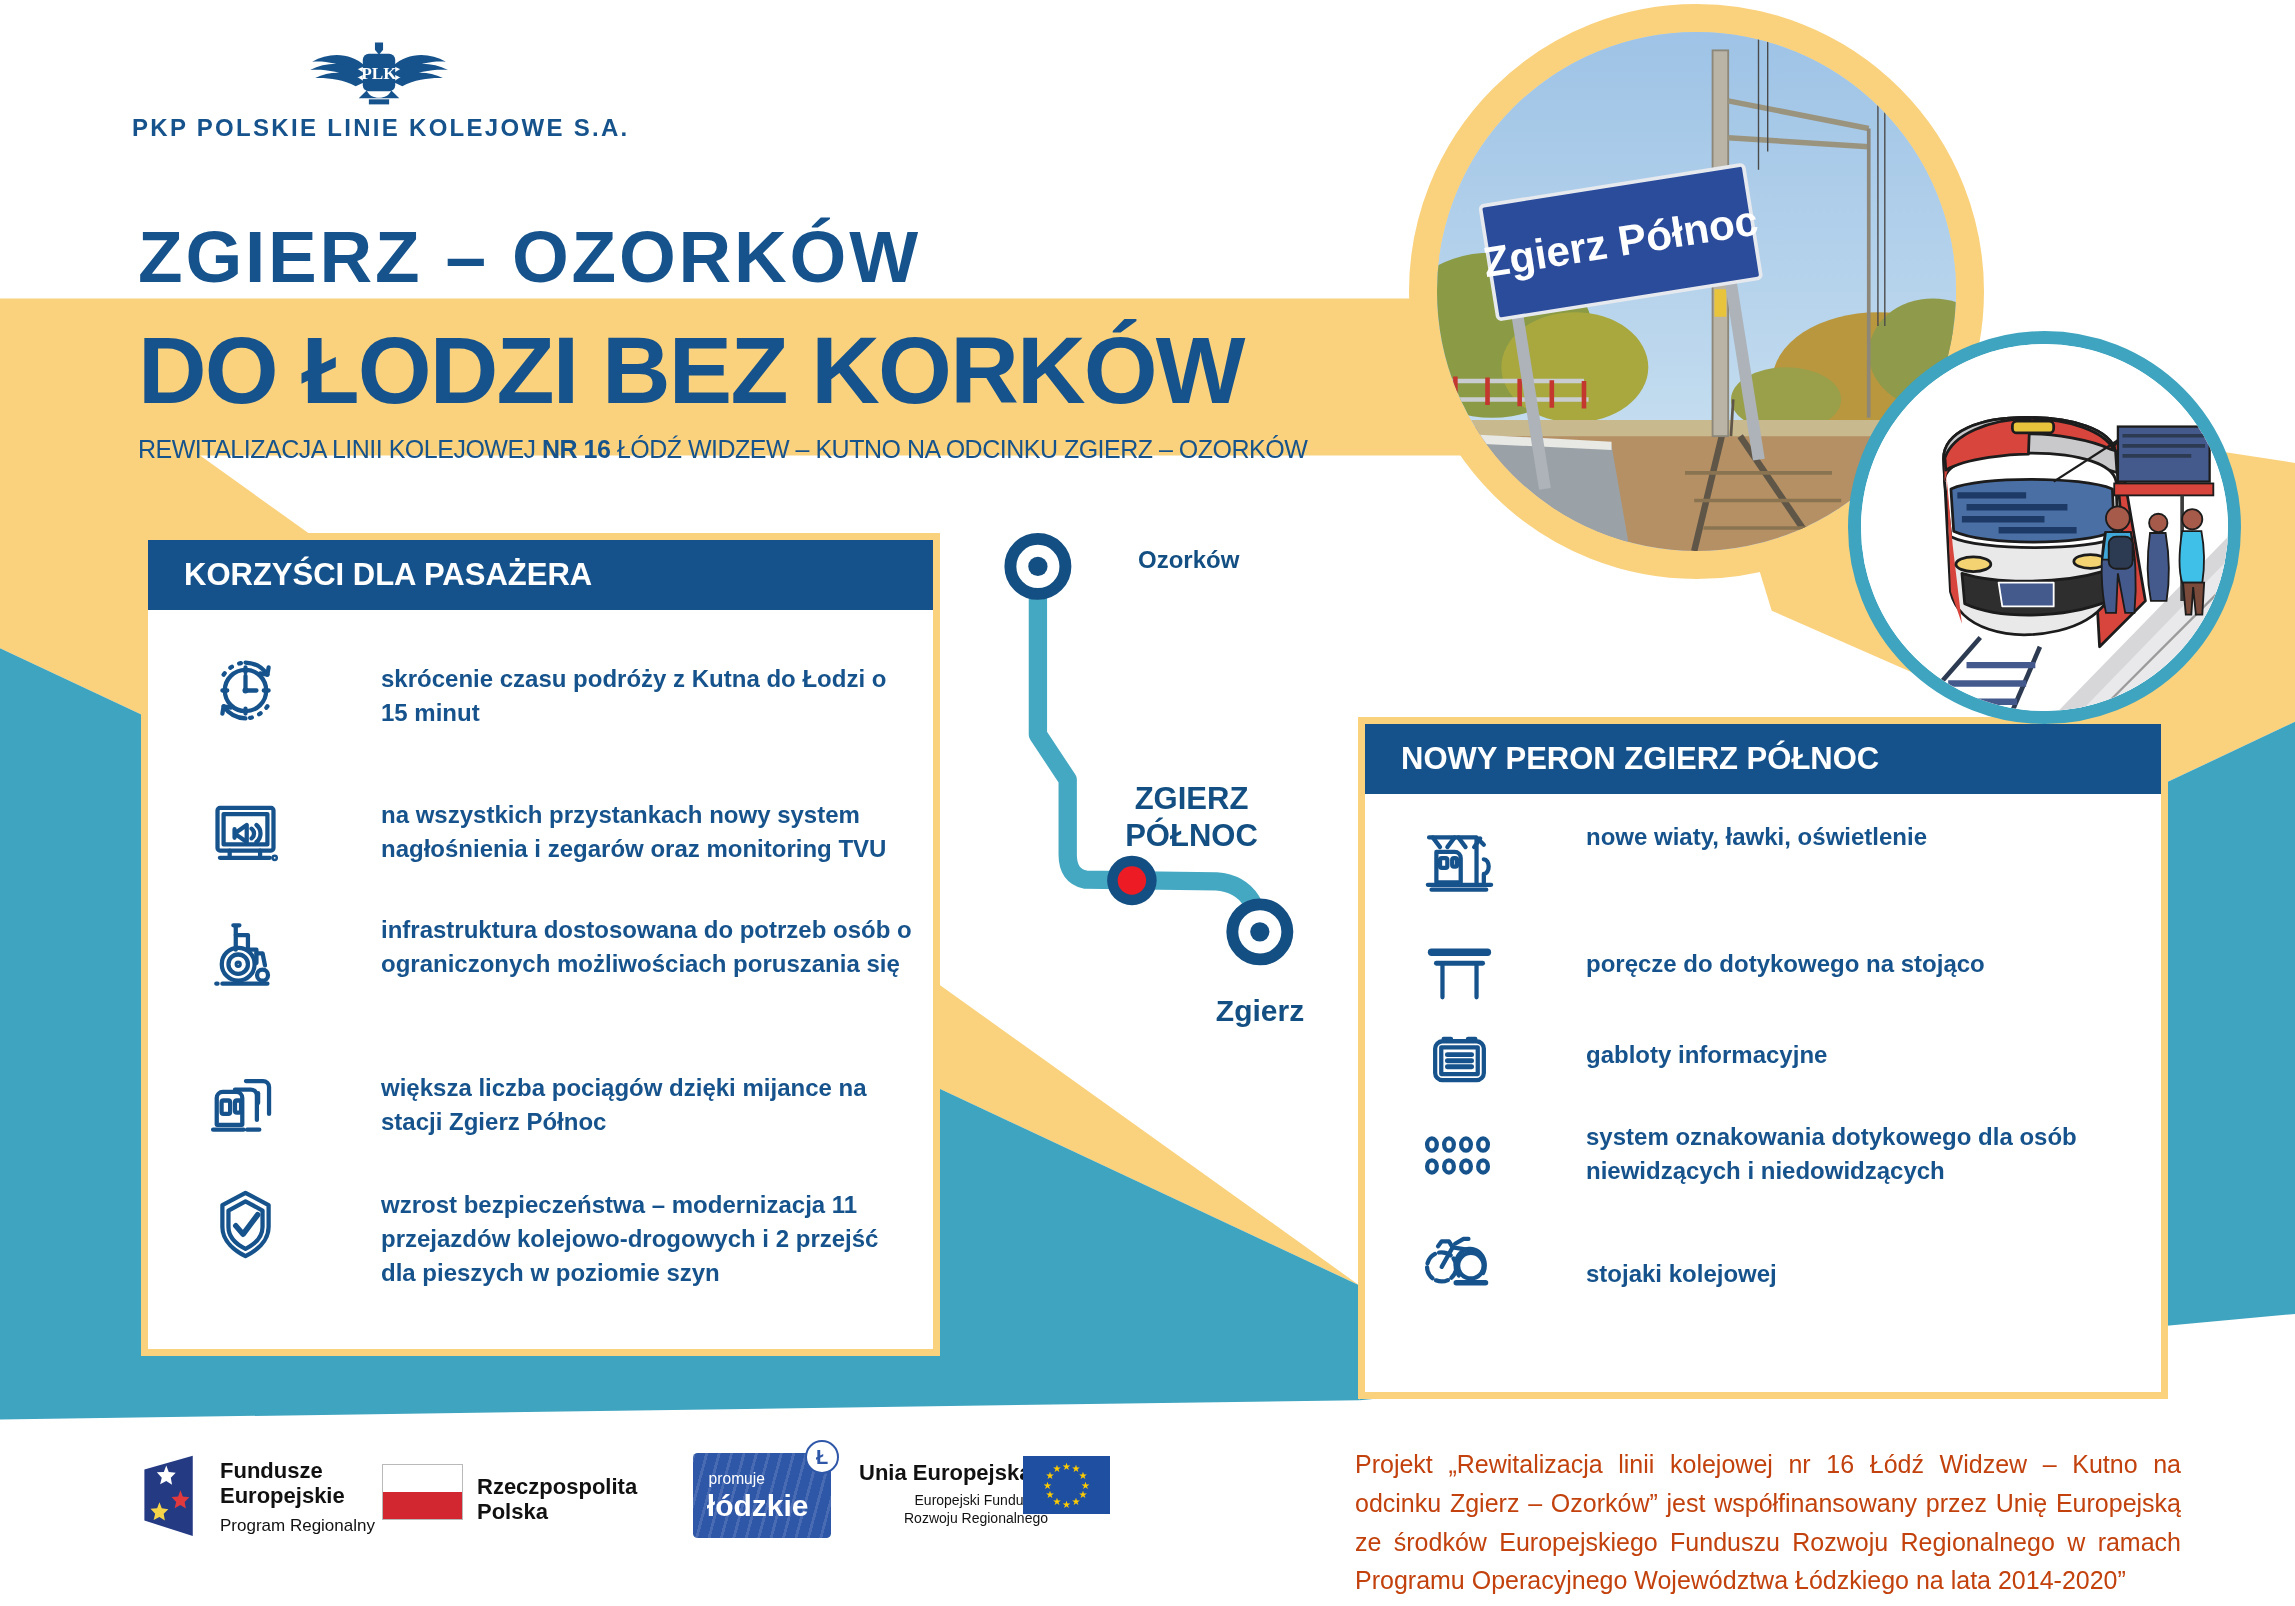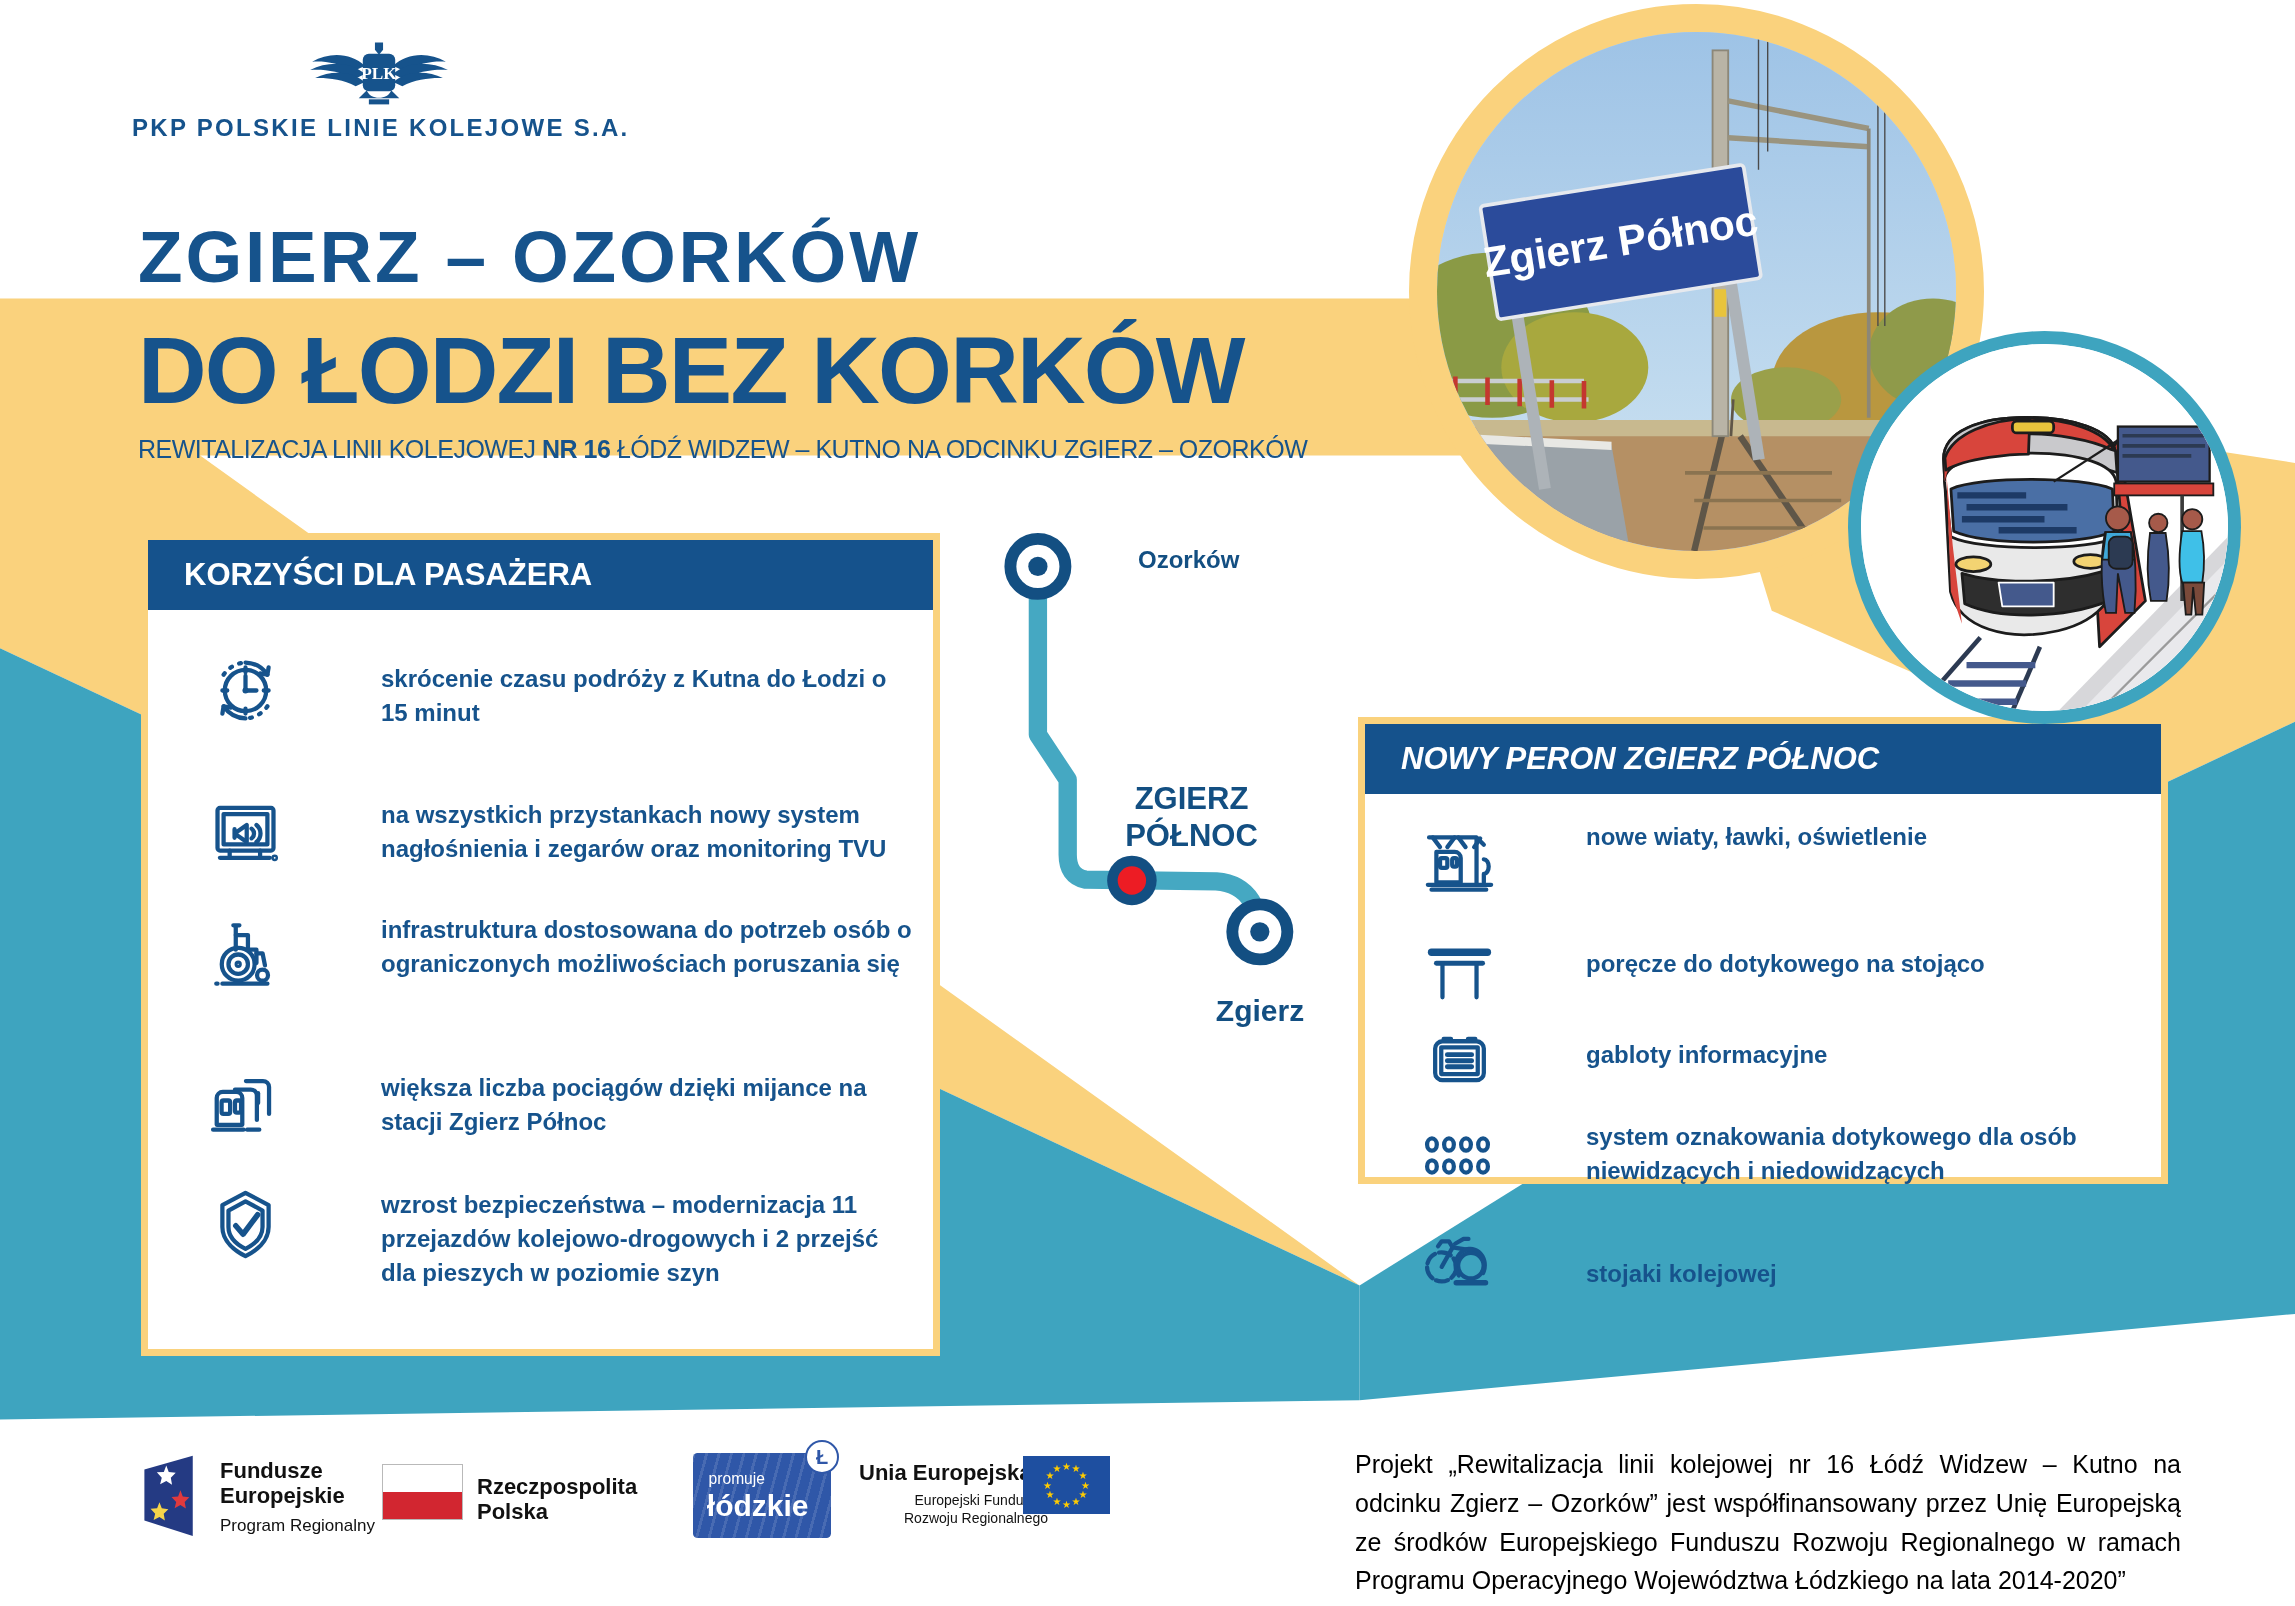--- a/index.html
+++ b/index.html
@@ -23,21 +23,21 @@
   .ic{stroke:#16538C;fill:none;stroke-width:7;stroke-linecap:round;stroke-linejoin:round;}
   .icf{fill:#16538C;stroke:none;}
   
   .map-label{position:absolute;font-weight:bold;color:#134F82;z-index:3;}
   
   .photo-circle{position:absolute;left:1409px;top:3.7px;width:519px;height:519px;border-radius:50%;
     border:28.5px solid #FAD27D;overflow:hidden;z-index:4;background:#bcd6ec;}
   .train-circle{position:absolute;left:1848px;top:331px;width:367px;height:367px;border-radius:50%;
     border:13.8px solid #3EA4BF;overflow:hidden;z-index:5;background:#fff;}
   
-  .foot-note{left:1355px;top:1445px;width:826px;font-size:25px;line-height:1.55;color:#000000;
+  .foot-note{left:1355px;top:1445px;width:826px;font-size:25px;line-height:1.55;color:#c2410c;
     text-align:justify;z-index:2;}
   .logo-label{position:absolute;color:#111;z-index:2;}
   .eu-flag{position:absolute;left:1023px;top:1456px;width:87px;height:58px;background:#1E4FA0;z-index:2;}
   .eu-flag span{position:absolute;left:50%;top:50%;font-size:10px;color:#FFCC00;
     transform:translate(-50%,-50%) rotate(var(--a)) translateY(-19px) rotate(calc(var(--a) * -1));}
   .pl-flag{position:absolute;left:383px;top:1465px;width:79px;height:54px;z-index:2;
     outline:0.9px solid #b9b9b9;}
   .pl-flag .w{position:absolute;left:0;top:0;width:100%;height:50%;background:#fff;}
   .pl-flag .r{position:absolute;left:0;top:50%;width:100%;height:50%;background:#D22630;}
   .fe-logo{position:absolute;left:138px;top:1451px;width:73px;height:87px;z-index:2;}
@@ -163,21 +163,21 @@
     <svg viewBox="0 0 120 120">
         <g class="ic">
       <path d="M60,8 L98,28 V64 C98,88 76,104 60,112 C44,104 22,88 22,64 V28 Z"></path>
       <path d="M60,22 L88,37 V64 C88,82 72,94 60,100 C48,94 32,82 32,64 V37 Z"></path>
       <path d="M44,62 L56,76 L80,44" stroke-width="9"></path>
     </g>
       </svg>
   </div>
   <div class="item-text" style="left:381px;top:1188px;width:533px;">wzrost bezpieczeństwa – modernizacja 11 przejazdów kolejowo-drogowych i 2 przejść dla pieszych w poziomie szyn</div>
 
-  <div class="panel" style="left:1358px;top:717px;width:810px;height:467px;font-style:italic;">
+  <div class="panel" style="left:1358px;top:717px;width:810px;height:682px;">
     <div class="panel-header" style="height:70px;padding-left:36px;font-size:31px;">NOWY PERON ZGIERZ PÓŁNOC</div>
   </div>
 
   <div class="icon-box" style="left:1423px;top:824px;">
     <svg viewBox="0 0 120 120">
         <g class="ic">
       <path d="M10,22 H88 L100,34"></path>
       <path d="M16,22 l12,16 M52,22 l-12,16 M58,22 l12,16 M94,24 l-10,14"></path>
       <path d="M88,24 V100"></path>
       <path d="M20,46 h30 a10,10 0 0 1 10,10 v40 h-40 Z" transform="translate(2,0)"></path>

